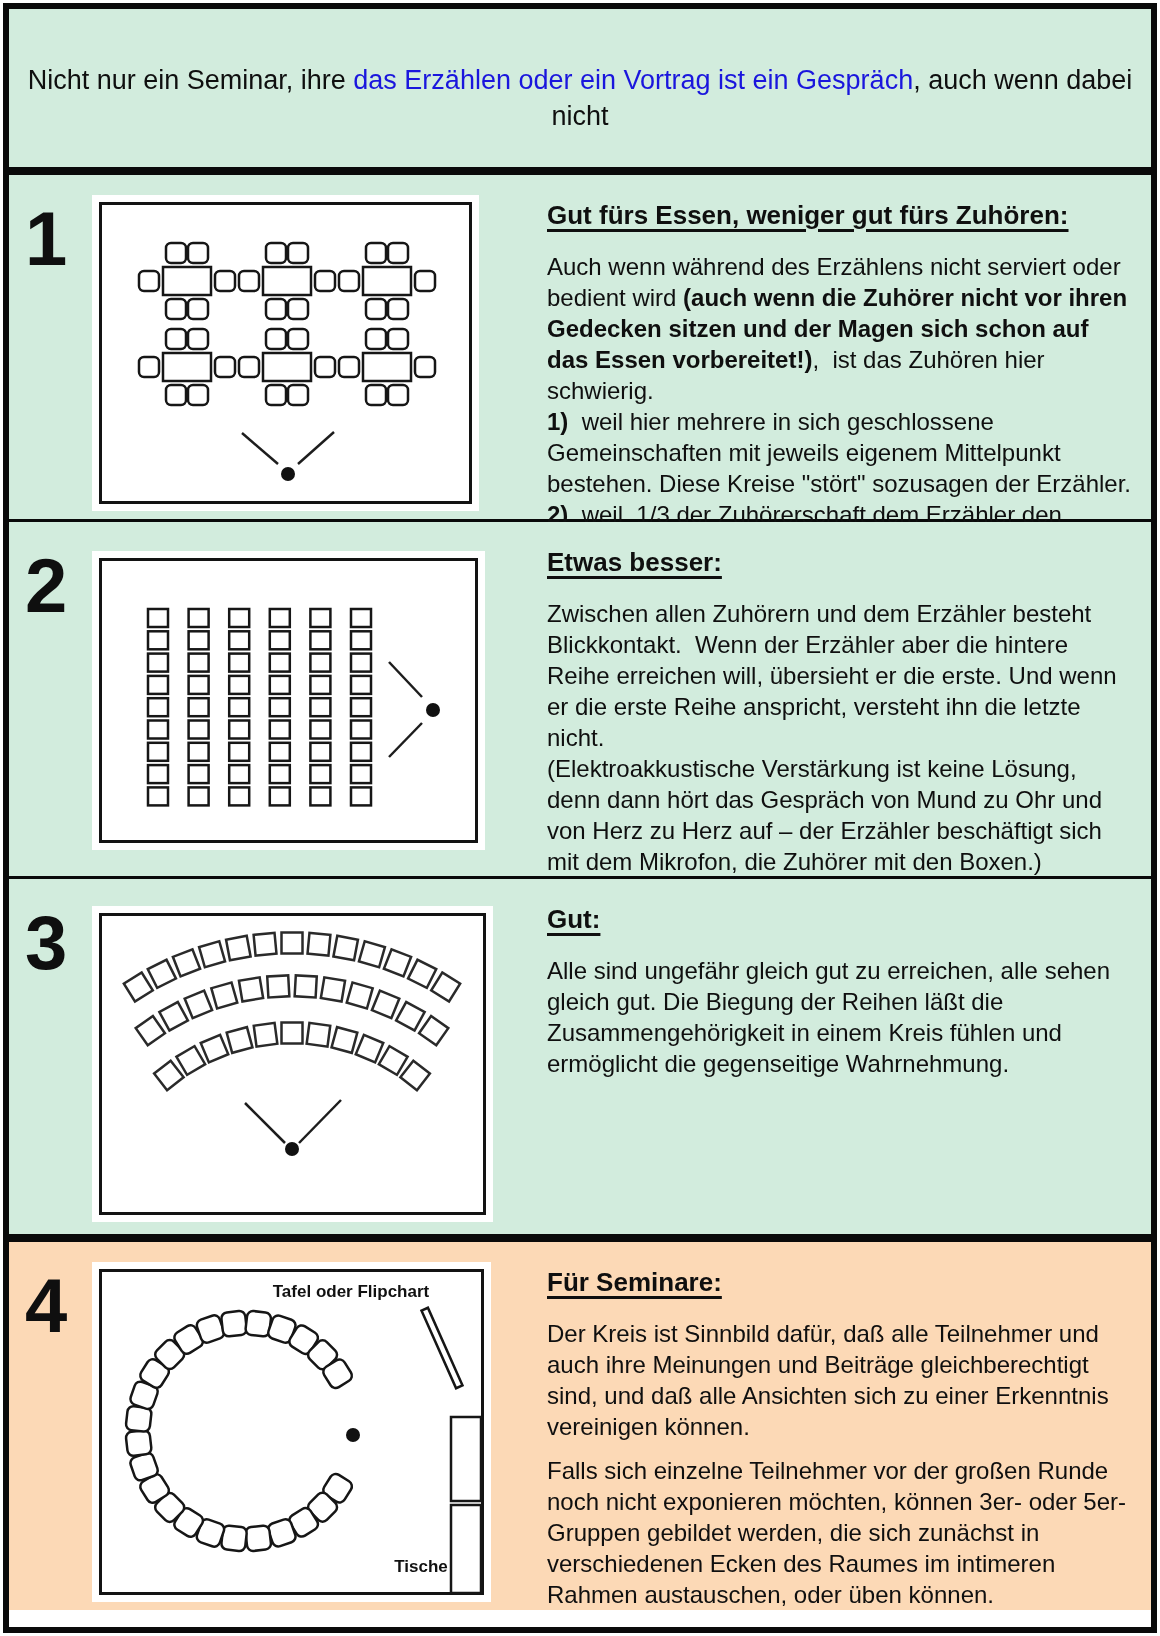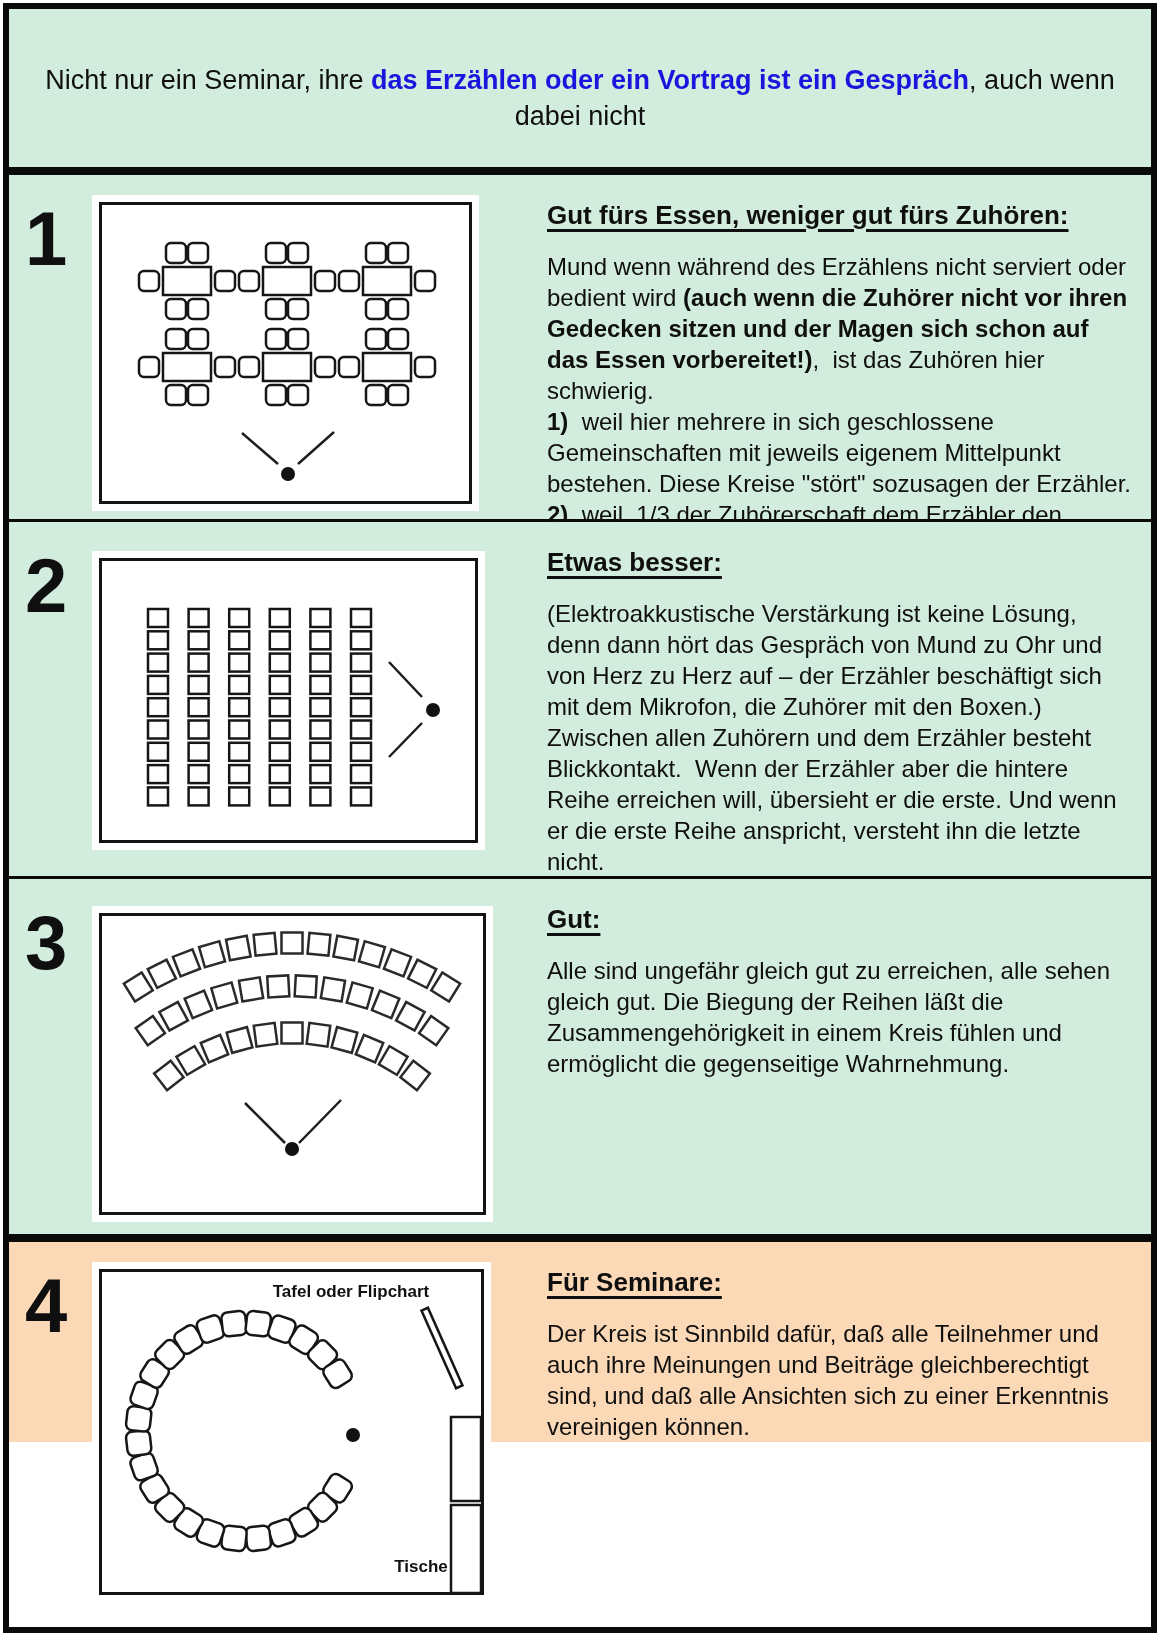--- a/index.html
+++ b/index.html
@@ -12,21 +12,21 @@
     box-sizing:border-box; height:100%; border:6px solid #0a0a0a;
     display:flex; flex-direction:column; overflow:hidden;
   }
   .hdr{
     box-sizing:border-box; height:166px; border-bottom:8px solid #0a0a0a;
     text-align:center; padding-top:17px; white-space:pre-wrap;
   }
   .h1{font-size:27px; line-height:36px; margin:0;}
   .h2{font-size:37px; line-height:46px; font-weight:bold; margin:2px 0 0 0;}
   .bold{font-weight:bold;}
-  .blue{font-weight:bold;}
+  .blue{font-weight:normal;}
   .sec{
     position:relative; box-sizing:border-box; flex:0 0 auto;
   }
   .sec-1{height:347px; border-bottom:3px solid #0a0a0a;}
   .sec-2{height:357px; border-bottom:3px solid #0a0a0a;}
   .sec-3{height:363px; border-bottom:8px solid #0a0a0a;}
   .sec-4{flex:1 1 auto;}
   .num{
     position:absolute; left:16px; top:26px;
     font-size:76px; font-weight:bold; line-height:1; letter-spacing:-2px;
@@ -123,21 +123,21 @@
                 <rect x="316" y="155" width="20" height="20" fill="#ffffff" stroke="#161616" stroke-width="2.5" rx="5"></rect>
               </g>
               <line x1="143" y1="231" x2="179" y2="262" stroke="#1d1d1d" stroke-width="2.5"></line>
               <line x1="199" y1="262" x2="235" y2="230" stroke="#1d1d1d" stroke-width="2.5"></line>
               <circle cx="189" cy="272" r="7" fill="#111111"></circle>
             </svg>
     </div>
     <div class="txt">
       <h2 class="shead">Gut fürs Essen, weniger gut fürs Zuhören:</h2>
       <div class="paras">
-              <p><span>Mund wenn während des Erzählens nicht serviert oder bedient wird </span><span class="r-bi">(auch wenn die Zuhörer nicht vor ihren Gedecken sitzen und der Magen sich schon auf das Essen vorbereitet!)</span><span>,  ist das Zuhören hier schwierig.</span></p>
+              <p><span>Auch wenn während des Erzählens nicht serviert oder bedient wird </span><span class="r-bi">(auch wenn die Zuhörer nicht vor ihren Gedecken sitzen und der Magen sich schon auf das Essen vorbereitet!)</span><span>,  ist das Zuhören hier schwierig.</span></p>
               <p><span class="r-b">1)</span><span>  weil hier mehrere in sich geschlossene Gemeinschaften mit jeweils eigenem Mittelpunkt bestehen. Diese Kreise "stört" sozusagen der Erzähler.</span></p>
               <p><span class="r-b">2)</span><span>  weil  1/3 der Zuhörerschaft dem Erzähler den Rücken zuwendet und ihn nicht sieht.</span></p>
             </div>
     </div>
   </section>
 
   <section class="sec sec-2" style="background: rgb(210, 236, 221);">
     <div class="num">2</div>
     <div class="dwrap d-rows">
       <svg class="dsvg" xmlns="http://www.w3.org/2000/svg" viewBox="0 0 379 285" width="379" height="285">
@@ -197,22 +197,22 @@
               <rect x="252" y="207.1" width="20" height="18" fill="#ffffff" stroke="#161616" stroke-width="2.5"></rect>
               <rect x="252" y="229.4" width="20" height="18" fill="#ffffff" stroke="#161616" stroke-width="2.5"></rect>
               <line x1="290" y1="104" x2="323" y2="139" stroke="#1d1d1d" stroke-width="2.5"></line>
               <line x1="290" y1="199" x2="323" y2="165" stroke="#1d1d1d" stroke-width="2.5"></line>
               <circle cx="334" cy="152" r="7" fill="#111111"></circle>
             </svg>
     </div>
     <div class="txt">
       <h2 class="shead">Etwas besser:</h2>
       <div class="paras">
+              <p><span>Zwischen allen Zuhörern und dem Erzähler besteht Blickkontakt.  Wenn der Erzähler aber die hintere Reihe erreichen will, übersieht er die erste. Und wenn er die erste Reihe anspricht, versteht ihn die letzte nicht.</span></p>
               <p><span>(Elektroakkustische Verstärkung ist keine Lösung, denn dann hört das Gespräch von Mund zu Ohr und von Herz zu Herz auf – der Erzähler beschäftigt sich mit dem Mikrofon, die Zuhörer mit den Boxen.)</span></p>
-              <p><span>Zwischen allen Zuhörern und dem Erzähler besteht Blickkontakt.  Wenn der Erzähler aber die hintere Reihe erreichen will, übersieht er die erste. Und wenn er die erste Reihe anspricht, versteht ihn die letzte nicht.</span></p>
             </div>
     </div>
   </section>
 
   <section class="sec sec-3" style="background: rgb(210, 236, 221);">
     <div class="num">3</div>
     <div class="dwrap d-arcs">
       <svg class="dsvg" xmlns="http://www.w3.org/2000/svg" viewBox="0 0 387 302" width="387" height="302">
               <rect x="1.5" y="1.5" width="384" height="299" fill="#ffffff" stroke="#131313" stroke-width="3"></rect>
               <g>
@@ -306,19 +306,20 @@
               <rect x="352" y="148" width="30" height="84" fill="#ffffff" stroke="#161616" stroke-width="2.5"></rect>
               <rect x="352" y="236" width="30" height="88" fill="#ffffff" stroke="#161616" stroke-width="2.5"></rect>
               <text x="252" y="28" text-anchor="middle" fill="#111111" style="font:bold 17px 'Liberation Sans',sans-serif">Tafel oder Flipchart</text>
               <text x="322" y="303" text-anchor="middle" fill="#111111" style="font:bold 17px 'Liberation Sans',sans-serif">Tische</text>
             </svg>
     </div>
     <div class="txt">
       <h2 class="shead">Für Seminare:</h2>
       <div class="paras">
               <p><span>Der Kreis ist Sinnbild dafür, daß alle Teilnehmer und auch ihre Meinungen und Beiträge gleichberechtigt sind, und daß alle Ansichten sich zu einer Erkenntnis vereinigen können.</span></p>
+              <p><span>Falls sich einzelne Teilnehmer vor der großen Runde noch nicht exponieren möchten, können 3er- oder 5er- Gruppen gebildet werden, die sich zunächst in verschiedenen Ecken des Raumes im intimeren Rahmen austauschen, oder üben können.</span></p>
             </div>
     </div>
   </section>
 </div>
 
   </div>
 </div>
 
 </body></html>

